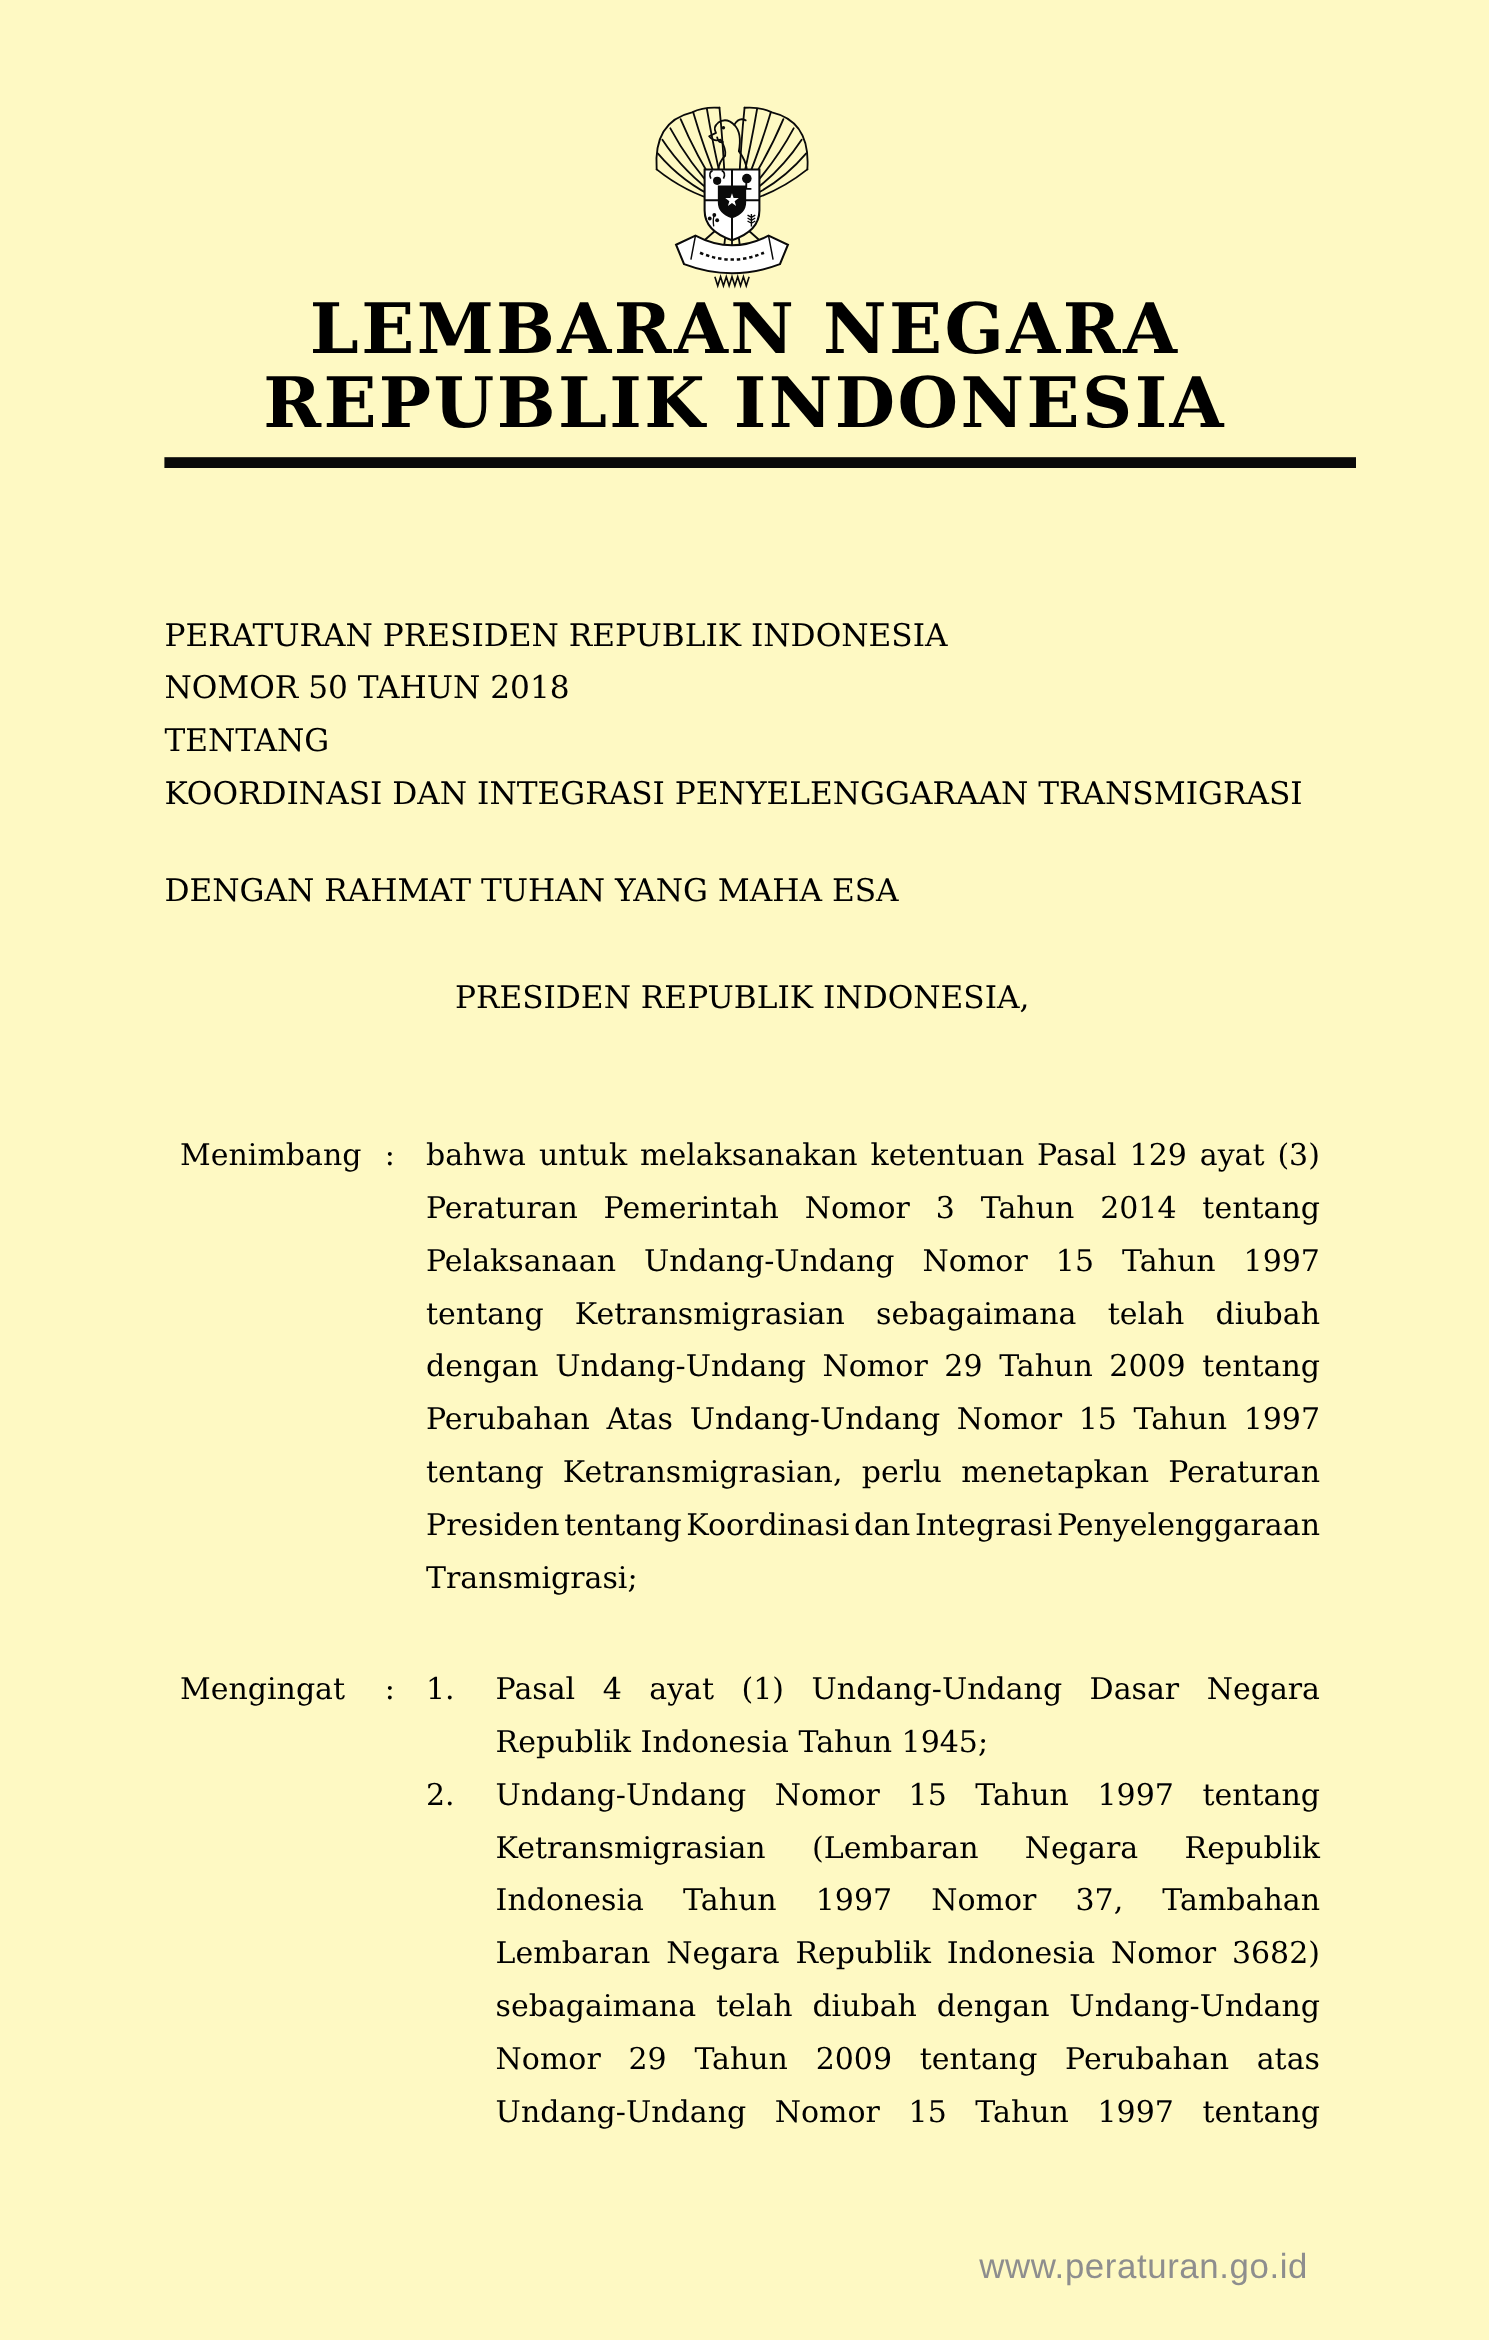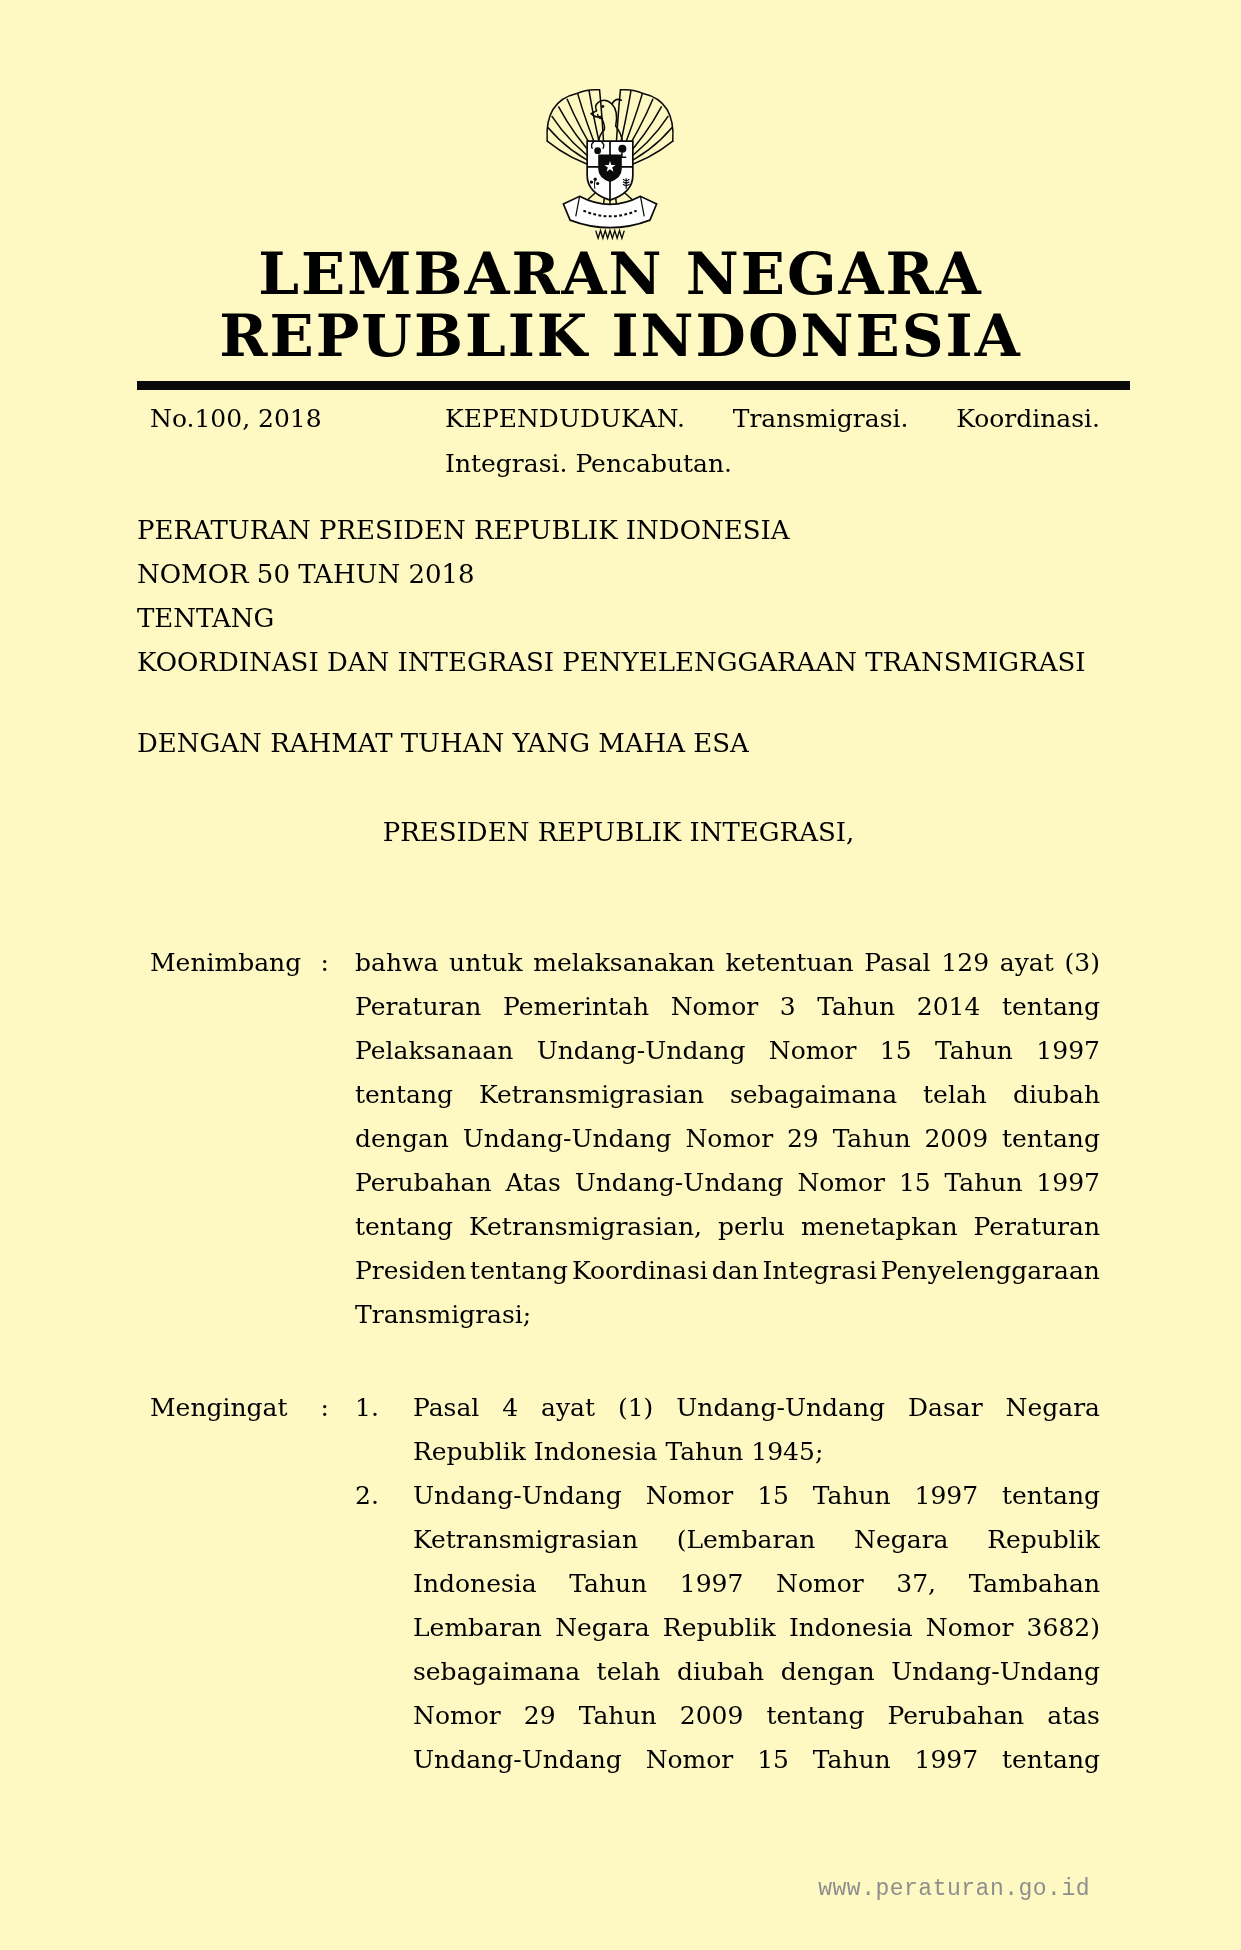--- a/index.html
+++ b/index.html
@@ -50,22 +50,22 @@
   .clause-body{flex:1;}
   .list-item{display:flex;}
   .item-number{width:58px;box-sizing:border-box;}
   .item-text{flex:1;}
   
   .jline{display:flex;justify-content:space-between;white-space:nowrap;}
   .jline.plain{display:block;}
   
   .footer-site{
     position:absolute;top:1874px;right:151px;
-    font-family:Liberation Mono, monospace;
-    font-size:23px;line-height:30px;letter-spacing:0.5px;
+    font-family:Liberation Sans, sans-serif;
+    font-size:29px;line-height:30px;letter-spacing:0.5px;
   }
 </style>
 </head>
 <body>
 
 <div class="page">
 
   <div class="emblem">
     <svg viewBox="0 0 150 164">
       <g stroke="#0a0a0a" fill="none" stroke-width="1.6" stroke-linecap="round" stroke-linejoin="round">
@@ -118,41 +118,30 @@
     </svg>
   </div>
 
   <div class="gazette-title">
     <div>LEMBARAN NEGARA</div>
     <div>REPUBLIK INDONESIA</div>
   </div>
 
   <div class="rule"></div>
 
-  <div class="masthead-row">
-    <div class="masthead-no">No.100, 2018</div>
-    <div class="masthead-subject">
-        <div class="jline">
-          <span>KEPENDUDUKAN.</span>
-          <span>Transmigrasi.</span>
-          <span>Koordinasi.</span>
-        </div>
-        <div class="jline plain">Integrasi. Pencabutan.</div>
-      </div>
-  </div>
 
   <div class="reg-heading">
     <div>PERATURAN PRESIDEN REPUBLIK INDONESIA</div>
     <div>NOMOR 50 TAHUN 2018</div>
     <div>TENTANG</div>
     <div>KOORDINASI DAN INTEGRASI PENYELENGGARAAN TRANSMIGRASI</div>
   </div>
 
   <div class="invocation">DENGAN RAHMAT TUHAN YANG MAHA ESA</div>
-  <div class="authority">PRESIDEN REPUBLIK INTEGRASI,</div>
+  <div class="authority">PRESIDEN REPUBLIK INDONESIA,</div>
 
   <div class="clause menimbang">
     <div class="label-cell">
       <span>Menimbang</span>
       <span>:</span>
     </div>
     <div class="clause-body">
         <div class="jline">
           <span>bahwa</span>
           <span>untuk</span>

